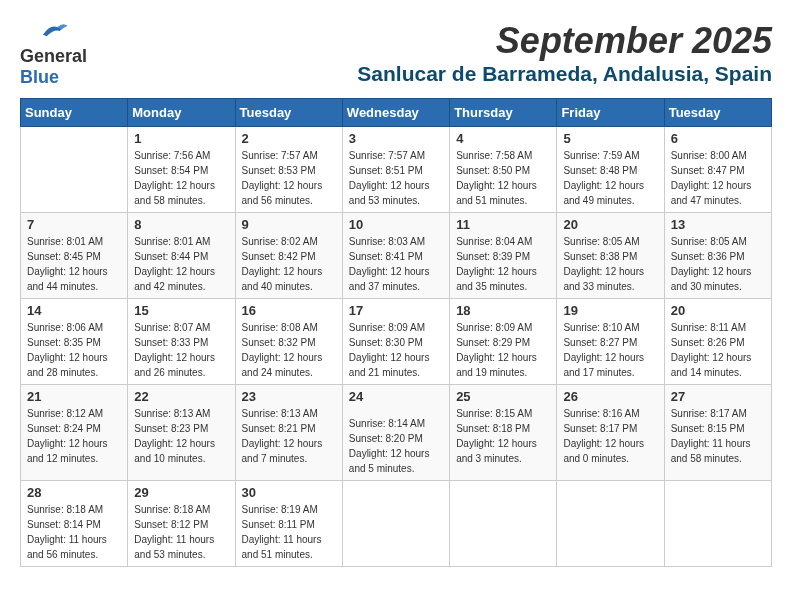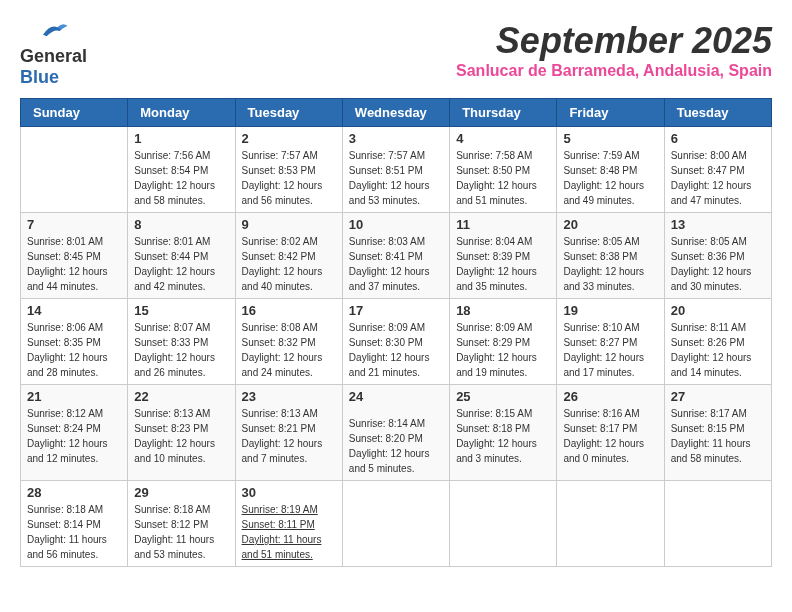--- a/index.html
+++ b/index.html
@@ -29,34 +29,34 @@
     .title-section {
       text-align: right;
     }
     .month-title {
       font-size: 36px;
       font-weight: bold;
       color: #333;
       font-style: italic;
     }
     .subtitle {
-      font-size: 16px;
-      color: #ec4899;
+      font-size: 21px;
+      color: #0c4a6e;
       font-weight: bold;
     }
     .calendar {
       width: 100%;
       border-collapse: collapse;
       border: 1px solid #ccc;
     }
     .calendar th {
       background-color: #2b6cb0;
       color: white;
       text-align: left;
-      padding: 6px 12px;
+      padding: 6px 4px;
       font-size: 13px;
       border: 1px solid #1a4f8a;
     }
     .calendar td {
       vertical-align: top;
       border: 1px solid #ccc;
       padding: 4px 6px;
       width: calc(100% / 7);
       min-height: 80px;
       background: #fff;
@@ -323,21 +323,21 @@
         </td>
         <td>
           <div class="day-number">29</div>
           <div class="day-info" style="white-space: pre-line;">Sunrise: 8:18 AM
 Sunset: 8:12 PM
 Daylight: 11 hours
 and 53 minutes.</div>
         </td>
         <td>
           <div class="day-number">30</div>
-          <div class="day-info" style="white-space: pre-line; text-decoration: underline;">Sunrise: 8:19 AM
+          <div class="day-info" style="white-space: pre-line;">Sunrise: 8:19 AM
 Sunset: 8:11 PM
 Daylight: 11 hours
 and 51 minutes.</div>
         </td>
         <td class="empty-cell"></td>
         <td class="empty-cell"></td>
         <td class="empty-cell"></td>
         <td class="empty-cell"></td>
       </tr>
     </tbody>

